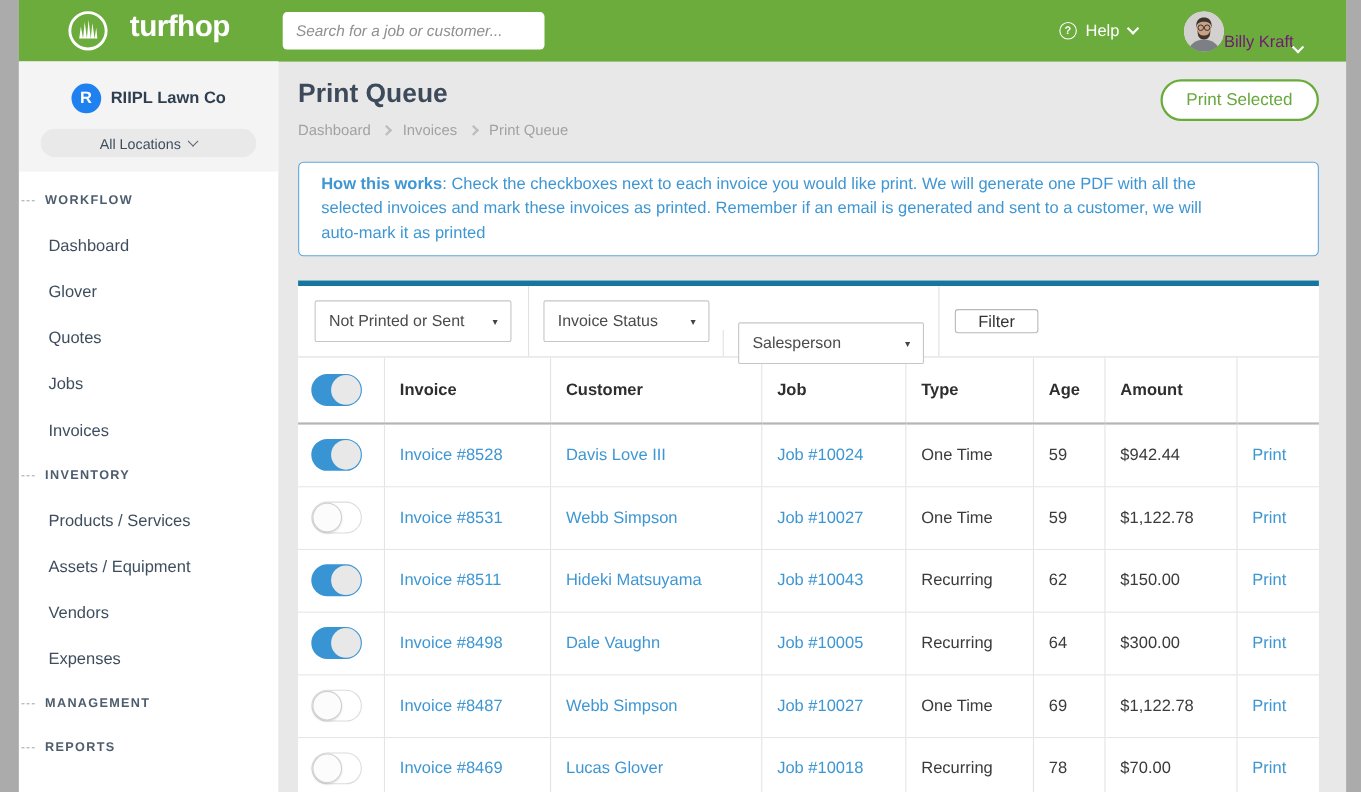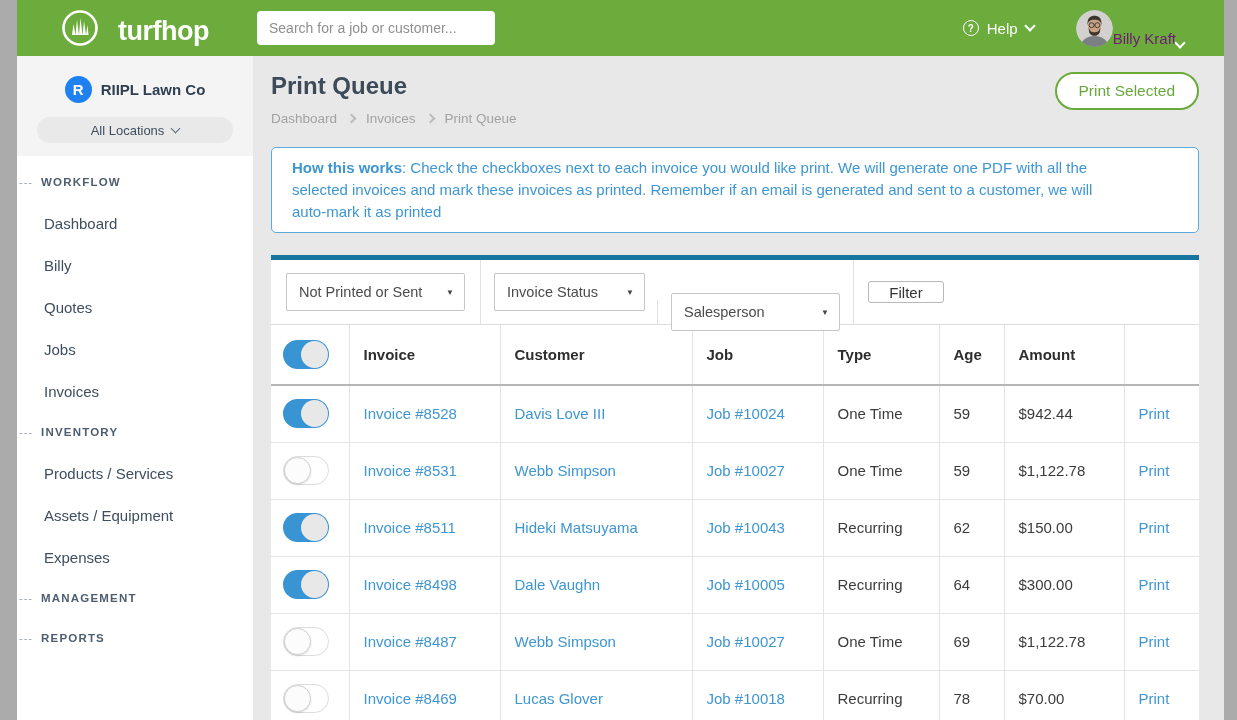--- a/index.html
+++ b/index.html
@@ -4,23 +4,23 @@
 <style>
   * { margin:0; padding:0; box-sizing:border-box; }
   html,body { width:1237px; height:720px; overflow:hidden; font-family:"Liberation Sans", sans-serif; background:#ababab; }
   .edge { position:absolute; top:0; bottom:0; background:#ababab; z-index:50; }
   .edge-left { left:0; width:17px; }
   .edge-right { right:0; width:13px; }
   .app { position:absolute; left:17px; top:0; width:1207px; height:720px; background:#e8e8e8; }
 
   
   .topbar { height:56px; background:#6bac3c; display:flex; align-items:center; }
-  .brand { width:236px; display:flex; align-items:flex-end; justify-content:center; gap:19px; cursor:pointer; }
+  .brand { width:236px; display:flex; align-items:flex-start; justify-content:center; gap:19px; cursor:pointer; }
   .brand-name { color:#fff; font-size:27px; font-weight:700; letter-spacing:-0.5px; }
-  .global-search { width:238px; height:34px; margin-left:4px; border:none; border-radius:4px; background:#fff; padding:0 12px; font-size:14px; color:#444; outline:none; font-family:"Liberation Sans", sans-serif;}
+  .global-search { width:238px; height:34px; margin-left:4px; border:none; border-radius:4px; background:#fff; padding:0 12px; font-size:14px; color:#444; outline:none; font-family:"Liberation Sans", sans-serif;font-style:italic;}
   .global-search::placeholder { color:#8f8f8f; }
   .topbar-spacer { flex:1; }
   .help { display:flex; align-items:center; gap:8px; color:#fff; font-size:15px; cursor:pointer; }
   .help-icon { width:16px; height:16px; border:1.5px solid #fff; border-radius:50%; display:flex; align-items:center; justify-content:center; font-size:10px; font-weight:700; }
   .help-icon::after { content:"?"; }
   .chev { width:8px; height:8px; border-right:2px solid #fff; border-bottom:2px solid #fff; transform:rotate(45deg); display:inline-block; margin-top:-5px; }
   .user { display:flex; align-items:flex-end; gap:0; color:#701a75; font-size:15px; margin-left:42px; margin-right:40px; cursor:pointer; }
   .avatar { width:37px; height:37px; border-radius:50%; overflow:hidden; display:block; }
 
   
@@ -133,30 +133,31 @@
           <span>All Locations</span>
           <span class="chev chev-dark"></span>
         </div>
       </div>
       <nav id="sidebar-nav">
           <div class="nav-section">
             <span class="dashes"></span>
             <span class="sec-label">WORKFLOW</span>
           </div>
           <div class="nav-item">Dashboard</div>
-          <div class="nav-item">Billy</div>
+          <div class="nav-item">Glover</div>
           <div class="nav-item">Quotes</div>
           <div class="nav-item">Jobs</div>
           <div class="nav-item">Invoices</div>
           <div class="nav-section">
             <span class="dashes"></span>
             <span class="sec-label">INVENTORY</span>
           </div>
           <div class="nav-item">Products / Services</div>
           <div class="nav-item">Assets / Equipment</div>
+          <div class="nav-item">Vendors</div>
           <div class="nav-item">Expenses</div>
           <div class="nav-section">
             <span class="dashes"></span>
             <span class="sec-label">MANAGEMENT</span>
           </div>
           <div class="nav-section">
             <span class="dashes"></span>
             <span class="sec-label">REPORTS</span>
           </div>
         </nav>

